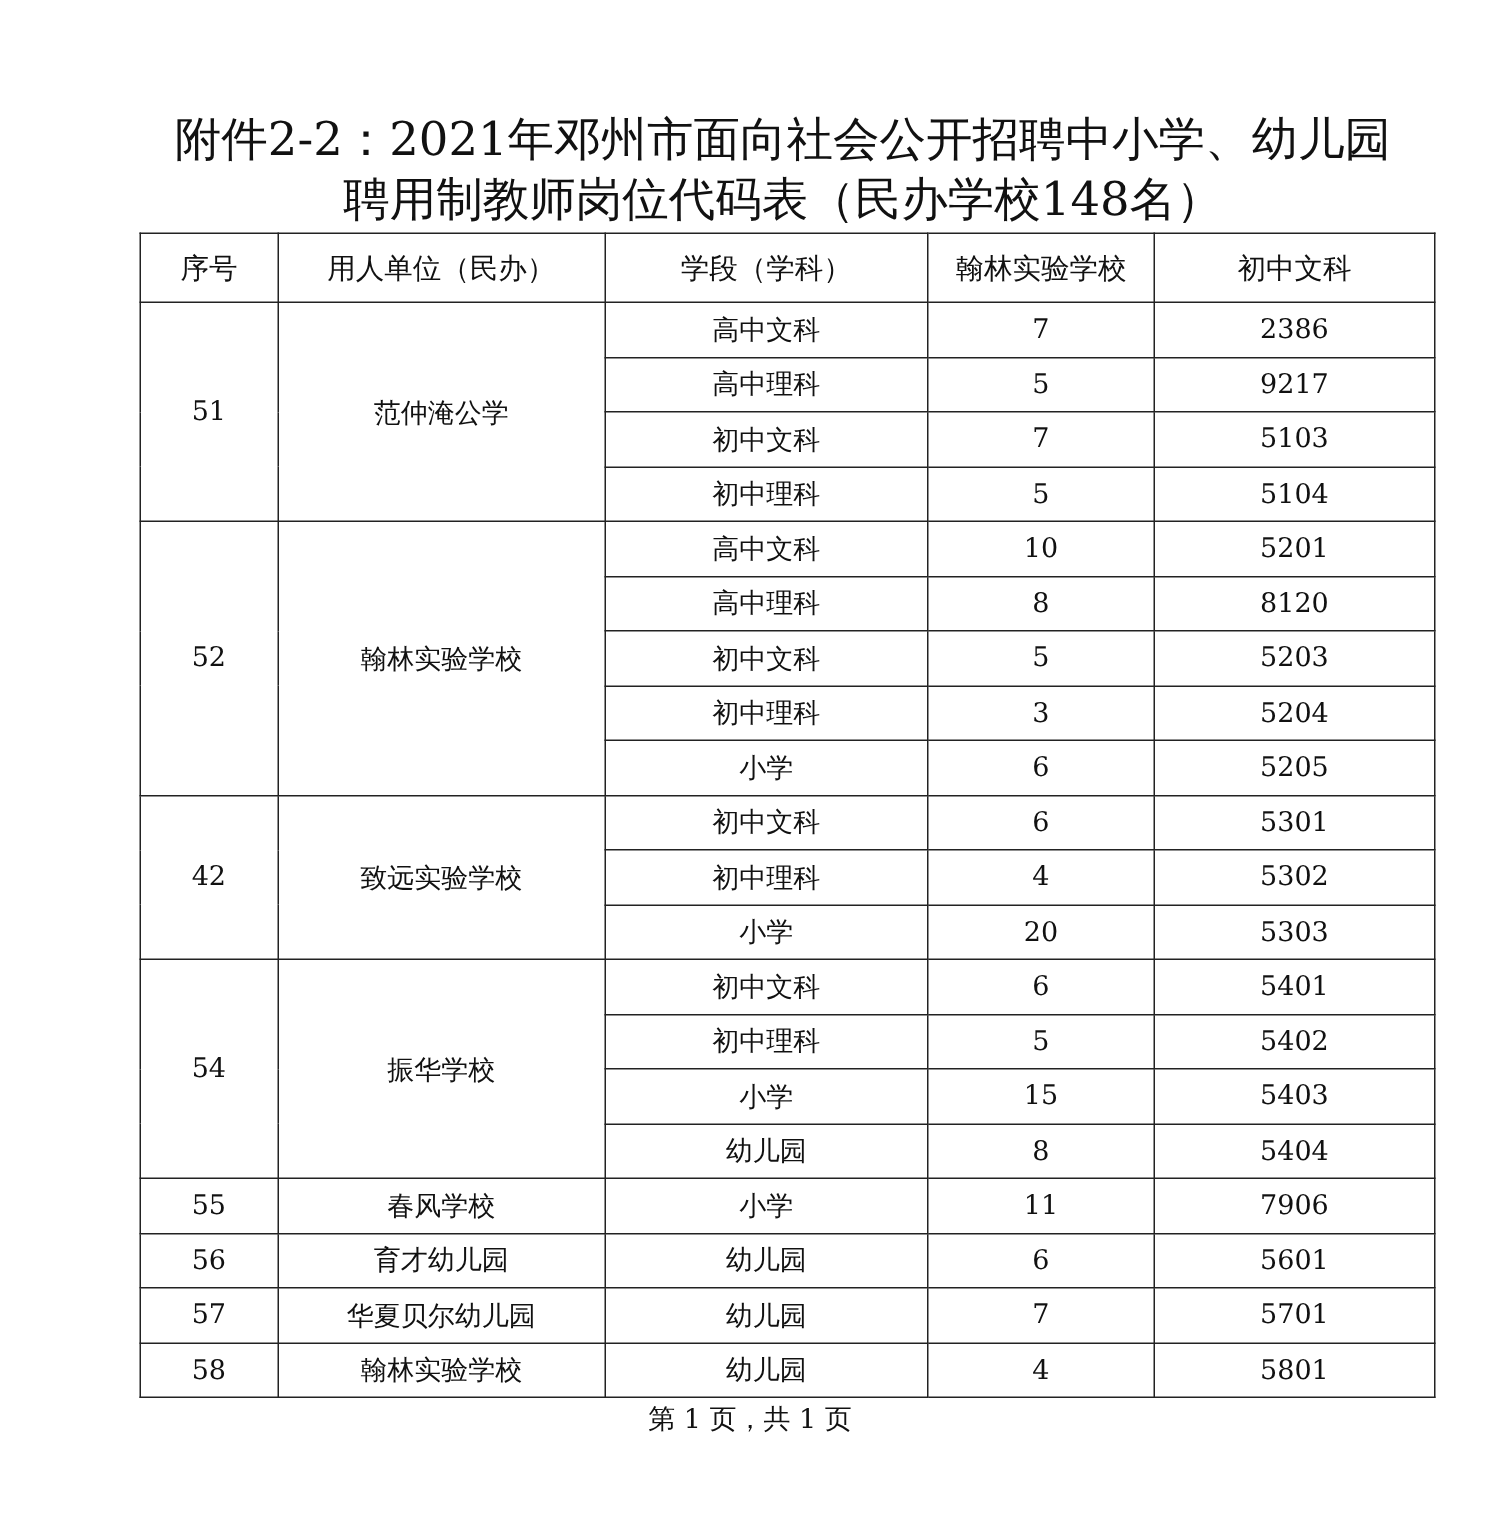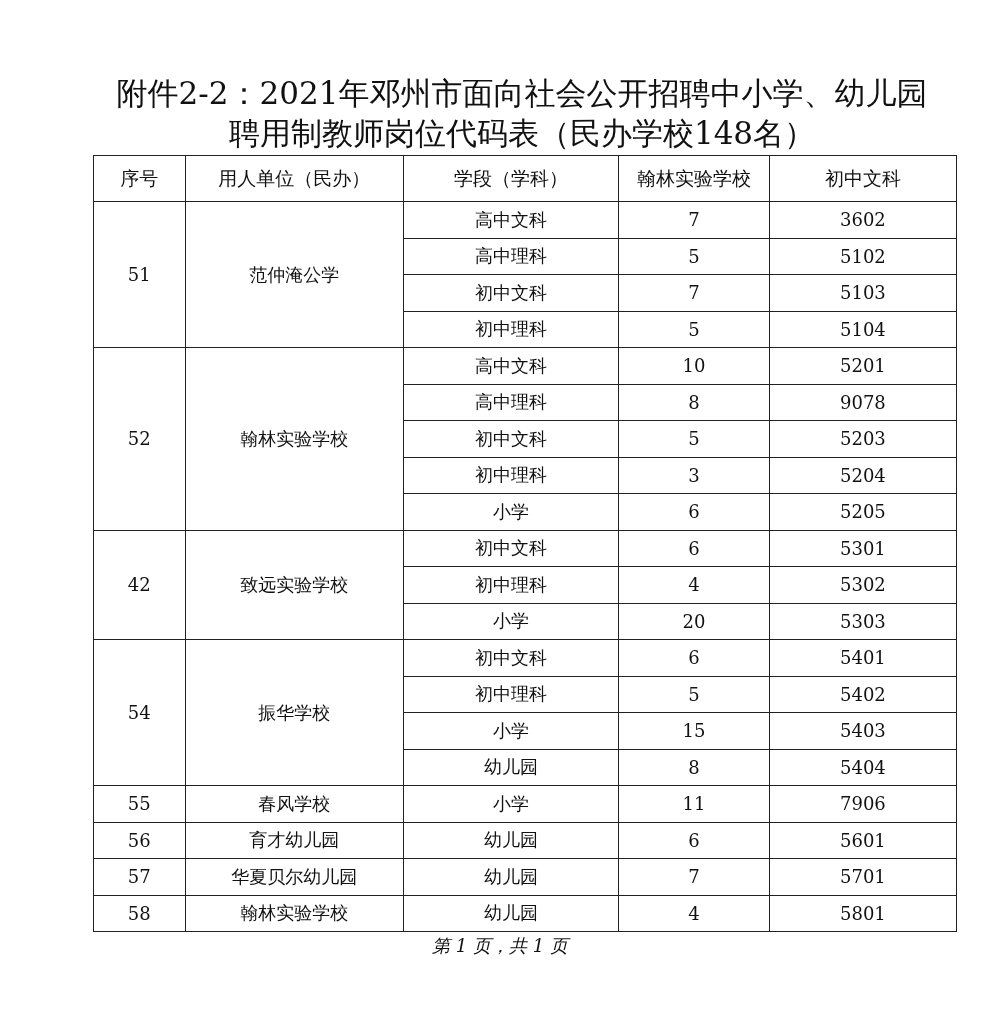--- a/index.html
+++ b/index.html
@@ -5,21 +5,21 @@
   html, body { margin:0; padding:0; background:#ffffff; }
   body { width:1000px; height:1014px; position:relative; font-family:"DejaVu Serif","Liberation Serif",serif; color:#111; overflow:hidden; }
   .title { position:absolute; left:0; width:1000px; text-align:center; font-size:31px; line-height:40px; color:#111; }
   .t1 { top:73px; left:22px; }
   .t2 { top:113px; left:22px; }
   table { position:absolute; left:93px; top:155px; border-collapse:collapse; table-layout:fixed; width:864px; }
   td, th { border:1.5px solid #222; text-align:center; vertical-align:middle; font-size:18px; font-weight:normal; padding:0; height:35.5px; }
   th { height:45px; font-size:19px; }
   .c1 { width:91px; } .c2 { width:217px; } .c3 { width:214px; } .c4 { width:150px; } .c5 { width:186px; }
   .footer { position:absolute; top:934px; left:0; width:1000px; text-align:center; font-size:18px; }
-  .footer span { position:relative; left:0px;font-style:italic; }
+  .footer span { position:relative; left:0px; }
 </style>
 </head>
 <body>
 
 <div class="title t1">附件2-2：2021年邓州市面向社会公开招聘中小学、幼儿园</div>
 <div class="title t2">聘用制教师岗位代码表（民办学校148名）</div>
 
 <table>
   <colgroup>
       <col class="c1">
@@ -36,26 +36,26 @@
       <th>翰林实验学校</th>
       <th>初中文科</th>
     </tr>
   </thead>
   <tbody id="tbody">
       <tr>
         <td rowspan="4">51</td>
         <td rowspan="4">范仲淹公学</td>
         <td>高中文科</td>
         <td>7</td>
-        <td>3602</td>
+        <td>2386</td>
       </tr>
       <tr>
         <td>高中理科</td>
         <td>5</td>
-        <td>5102</td>
+        <td>9217</td>
       </tr>
       <tr>
         <td>初中文科</td>
         <td>7</td>
         <td>5103</td>
       </tr>
       <tr>
         <td>初中理科</td>
         <td>5</td>
         <td>5104</td>
@@ -63,21 +63,21 @@
       <tr>
         <td rowspan="5">52</td>
         <td rowspan="5">翰林实验学校</td>
         <td>高中文科</td>
         <td>10</td>
         <td>5201</td>
       </tr>
       <tr>
         <td>高中理科</td>
         <td>8</td>
-        <td>9078</td>
+        <td>8120</td>
       </tr>
       <tr>
         <td>初中文科</td>
         <td>5</td>
         <td>5203</td>
       </tr>
       <tr>
         <td>初中理科</td>
         <td>3</td>
         <td>5204</td>

